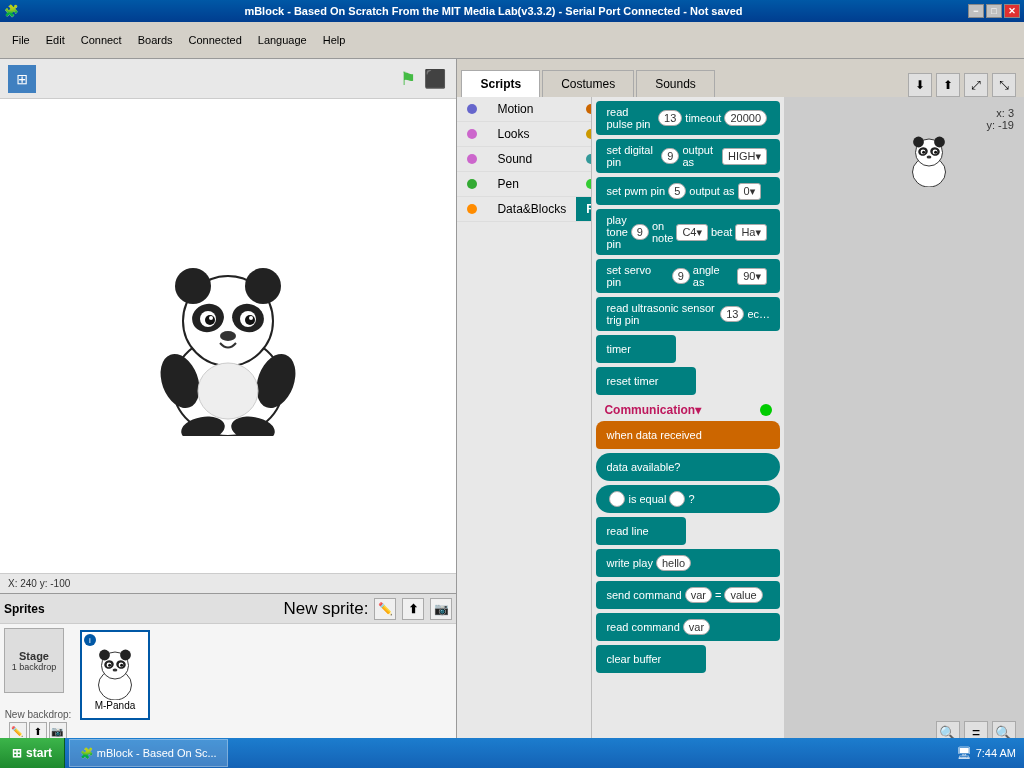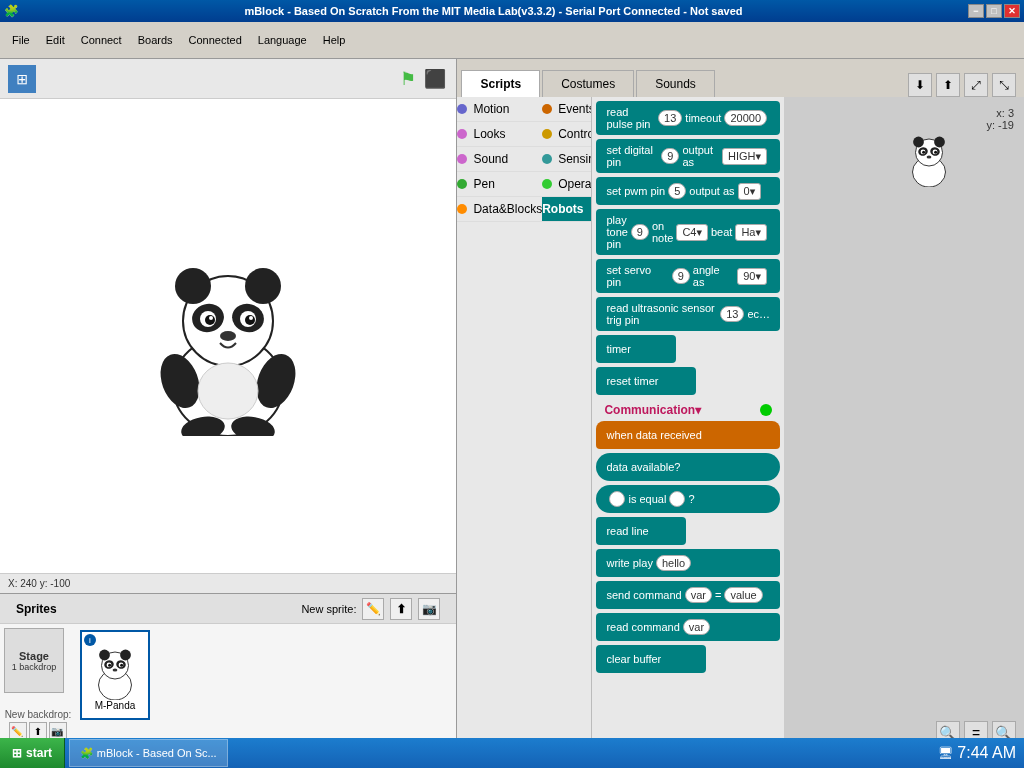--- a/index.html
+++ b/index.html
@@ -103,21 +103,21 @@
       display: flex;
       flex-direction: column;
     }
     #sprites-header {
       height: 30px;
       background: #e0e0e0;
       border-bottom: 1px solid #ccc;
       display: flex;
       align-items: center;
       justify-content: space-between;
-      padding: 0 16px;
+      padding: 0 4px;
       font-size: 12px;
       font-weight: bold;
     }
     .sprite-tool-btn {
       width: 22px; height: 22px;
       border: 1px solid #aaa;
       background: #f0f0f0;
       cursor: pointer;
       display: flex; align-items: center; justify-content: center;
       font-size: 12px;
@@ -227,27 +227,27 @@
     }
 
     
     #categories-panel {
       width: 135px;
       background: #e8e8e8;
       border-right: 1px solid #bbb;
       overflow-y: auto;
     }
     .category-item {
-      padding: 5px 0;
+      padding: 5px 10px;
       font-size: 12px;
       cursor: pointer;
       border-bottom: 1px solid #ddd;
       display: flex;
       align-items: center;
-      gap: 6px;
+      gap: 20px;
     }
     .category-dot {
       width: 10px; height: 10px;
       border-radius: 50%;
       flex-shrink: 0;
     }
 
     
     #blocks-panel {
       flex: 1;
@@ -375,21 +375,21 @@
       min-width: 140px;
     }
     #taskbar-right {
       margin-left: auto;
       display: flex;
       align-items: center;
       gap: 4px;
       padding-right: 8px;
       color: white;
     }
-    #clock { font-size: 16px; }
+    #clock { font-size: 11px; }
     #network-icon {
       font-size: 12px;
     }
 
     
     .stage-control-btn {
       cursor: pointer;
       font-size: 18px;
       margin: 0 2px;
     }
@@ -467,21 +467,21 @@
     </div>
 
     <div id="stage-coords">
       <span>X: 240  y: -100</span>
     </div>
 
     <div id="sprites-panel">
       <div id="sprites-header">
         <span>Sprites</span>
         <div style="display:flex;align-items:center;gap:6px;">
-          <span style="font-weight:normal;font-size:11px;">New sprite:</span>
+          <span style="font-weight:normal;font-size:17px;">New sprite:</span>
           <div class="sprite-tool-btn">✏️</div>
           <div class="sprite-tool-btn">⬆</div>
           <div class="sprite-tool-btn">📷</div>
         </div>
       </div>
       <div id="sprites-area">
 
         <div style="display:flex;flex-direction:column;align-items:center;margin-right:6px;">
           <div id="stage-thumb" style="width:60px;height:65px;background:#ddd;border:1px solid #aaa;display:flex;flex-direction:column;align-items:center;justify-content:center;">
             <span style="font-size:11px;font-weight:bold;">Stage</span>

